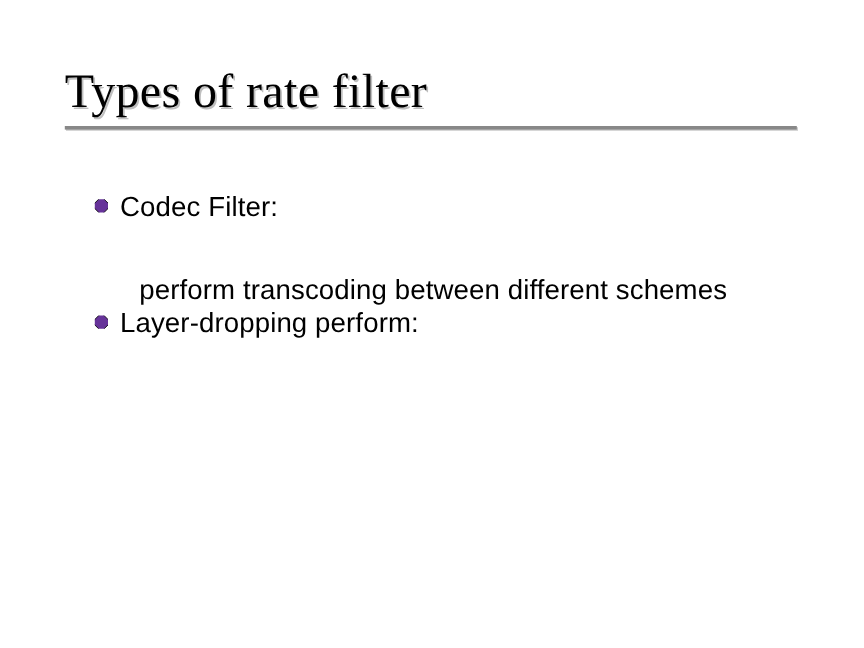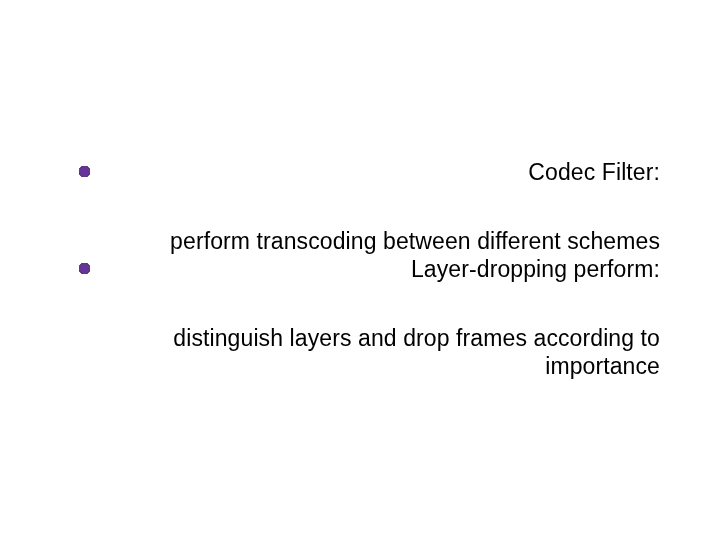--- a/index.html
+++ b/index.html
@@ -40,21 +40,20 @@
   }
   .body {
     position: absolute;
     left: 100px;
     top: 158px;
     width: 560px;
     color: #000000;
     font-size: 23px;
     line-height: 1.24;
     letter-spacing: 0.1px;
-    text-align: right;
   }
   .item {
     position: relative;
     margin: 0;
   }
   .bullet {
     position: absolute;
     left: -21px;
     top: 8px;
     width: 11px;
@@ -67,20 +66,24 @@
   .desc {
     padding-left: 16px;
     margin-top: 40px;
   }
 </style>
 </head>
 <body>
 
 <div class="slide">
 
+  <div class="title-wrap">
+    <h1 class="title">Types of rate filter</h1>
+    <div class="underline"></div>
+  </div>
 
   <div class="body">
 
     <div class="item">
       <span class="bullet">
         <svg width="11" height="11" viewBox="0 0 10 10">
             <rect x="0" y="0" width="10" height="10" transform="rotate(45 5 5)" fill="#663399" stroke="#000" stroke-width="0.6"></rect>
           </svg>
       </span>
       <p class="heading">Codec Filter:</p>
@@ -88,18 +91,17 @@
     </div>
 
 
     <div class="item">
       <span class="bullet">
         <svg width="11" height="11" viewBox="0 0 10 10">
             <rect x="0" y="0" width="10" height="10" transform="rotate(45 5 5)" fill="#663399" stroke="#000" stroke-width="0.6"></rect>
           </svg>
       </span>
       <p class="heading">Layer-dropping perform:</p>
-      <p class="desc">distinguish layers and drop frames according to importance</p>
     </div>
 
 
   </div>
 </div>
 
 </body></html>

